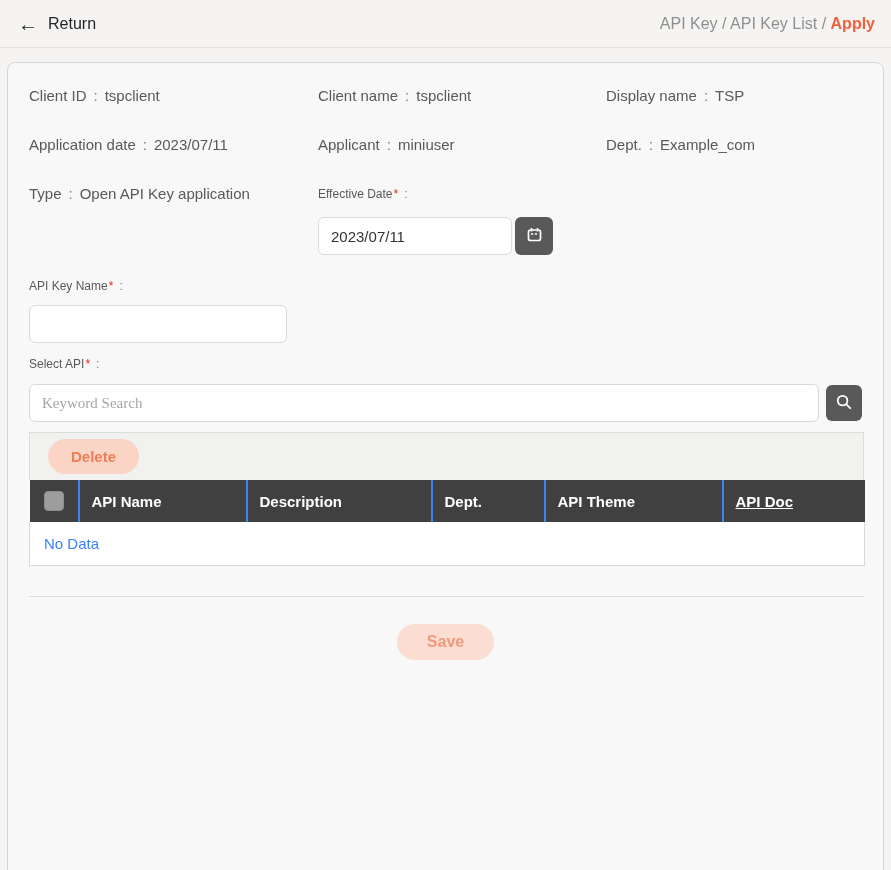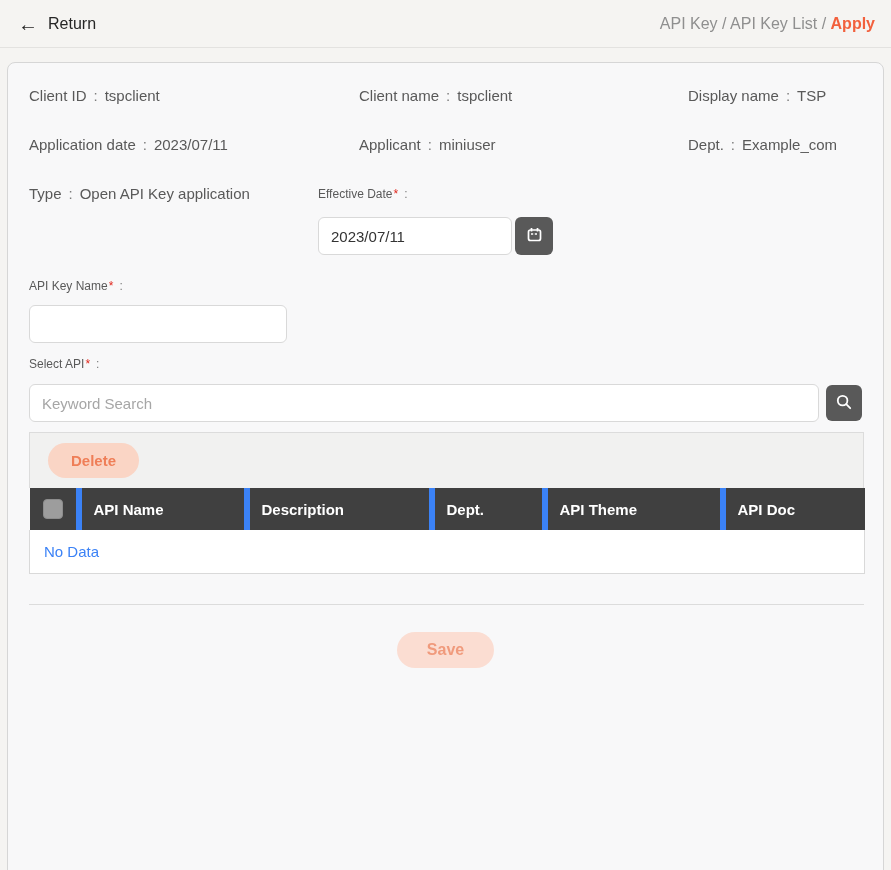--- a/index.html
+++ b/index.html
@@ -33,21 +33,20 @@
     background: #f8f8f9;
     border: 1px solid #d6d6d6;
     border-radius: 8px;
     padding: 24px 21px 0 21px;
   }
 
   .info-grid {
     display: grid;
     grid-template-columns: 289px 288px 258px;
     margin-bottom: 31px;
-    gap: 41px;
   }
   .info-item { font-size: 15px; color: #595959; line-height: 18px; white-space: nowrap; }
   .colon { margin: 0 7px; color: #7d7d7d; }
   .req { color: #e0281e; margin-left: 1px; }
   .req-colon { margin-left: 6px; color: #7d7d7d; }
 
   .field-label { font-size: 12px; line-height: 18px; color: #595959; white-space: nowrap; }
 
   .txt-input {
     height: 38px; background: #ffffff;
@@ -87,46 +86,46 @@
   .desc-block { margin-bottom: 23px; }
   .desc-textarea {
     width: 835px; height: 132px; margin-top: 8px;
     background: #fff; border: 1px solid #d9d9d9; border-radius: 6px;
     padding: 8px 12px; font-size: 15px; color: #333;
     font-family: "Liberation Sans", sans-serif;
     outline: none;
   }
 
   .search-row { display: flex; align-items: center; margin-top: 11px; }
-  .search-input { width: 792px; }
+  .search-input { width: 792px; font-family: Liberation Serif, serif; }
   .search-btn { width: 36px; height: 36px; flex: 0 0 36px; margin-left: 7px; border-radius: 6px; }
 
   
   .table-block { margin-top: 10px; width: 835px; }
   .table-toolbar {
     background: #f1f1f0;
     border: 1px solid #dcdcdc; border-bottom: none;
     padding: 10px 10px 10px 18px;
-    height: 56px;
+    height: 48px;
     display: flex; align-items: center;
   }
   .delete-btn {
     background: #FAD5C5; color: #EF7E57;
     border: none; border-radius: 19px;
     padding: 9px 23px; font-size: 15px; font-weight: 700;
     font-family: "Liberation Sans", sans-serif;
     cursor: pointer;
   }
   table.api-table { width: 835px; border-collapse: collapse; table-layout: fixed; }
   .api-table thead th {
     background: #404040; color: #ffffff;
     font-size: 15px; font-weight: 700; text-align: left;
-    padding: 11px 12px; border-right: 6px solid #3b82f6;
-  }
-  .api-table thead th:last-child { border-right: none; }
+    padding: 11px 12px; border-right: 2px solid #3b82f6;
+  }
+  .api-table thead th:last-child { border-right: none; text-decoration: underline; }
   .api-table thead th.chk-cell { text-align: center; padding: 11px 0; }
   .fake-checkbox {
     display: inline-block; width: 20px; height: 20px;
     background: #9d9d9d; border: 1px solid #8d8d8d; border-radius: 4px;
     vertical-align: middle; cursor: pointer;
   }
   .api-table tbody td.no-data-cell {
     background: #ffffff;
     border: 1px solid #d9d9d9; border-top: none;
     padding: 13px 14px; font-size: 15px; color: #3b82f6;

